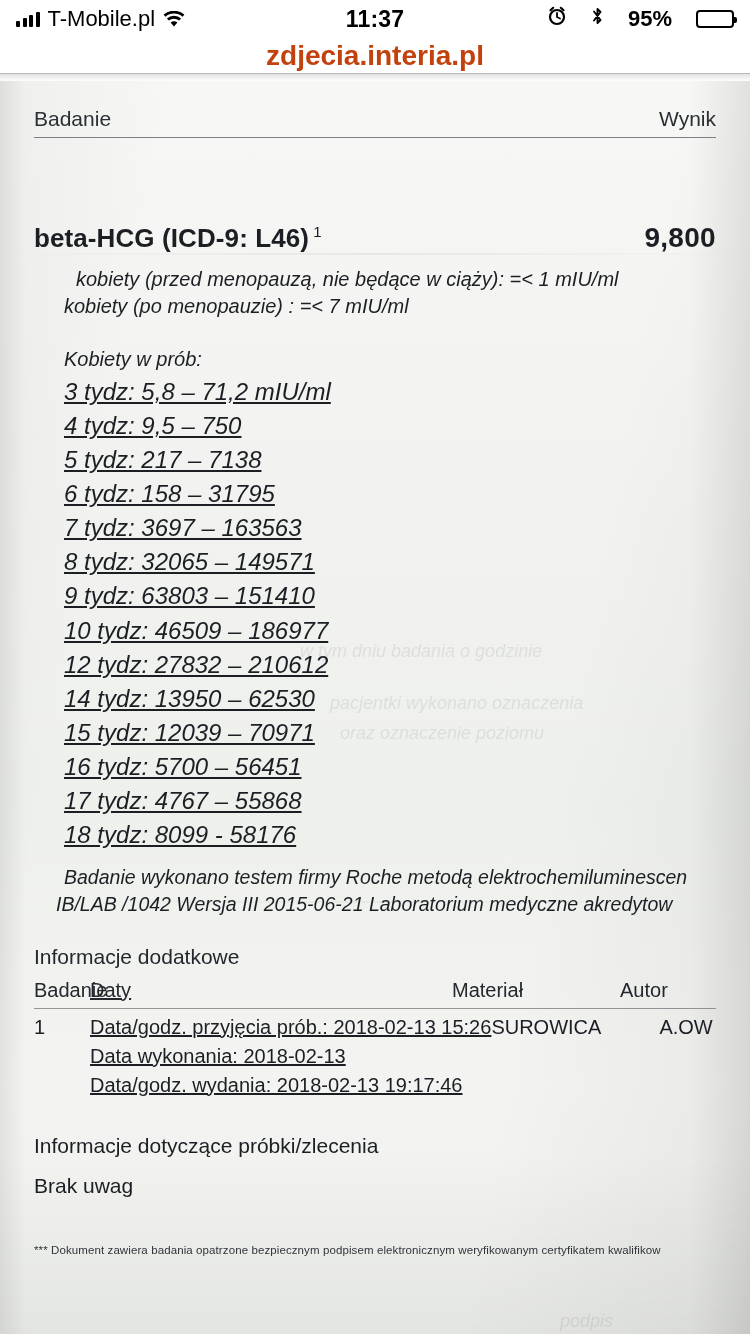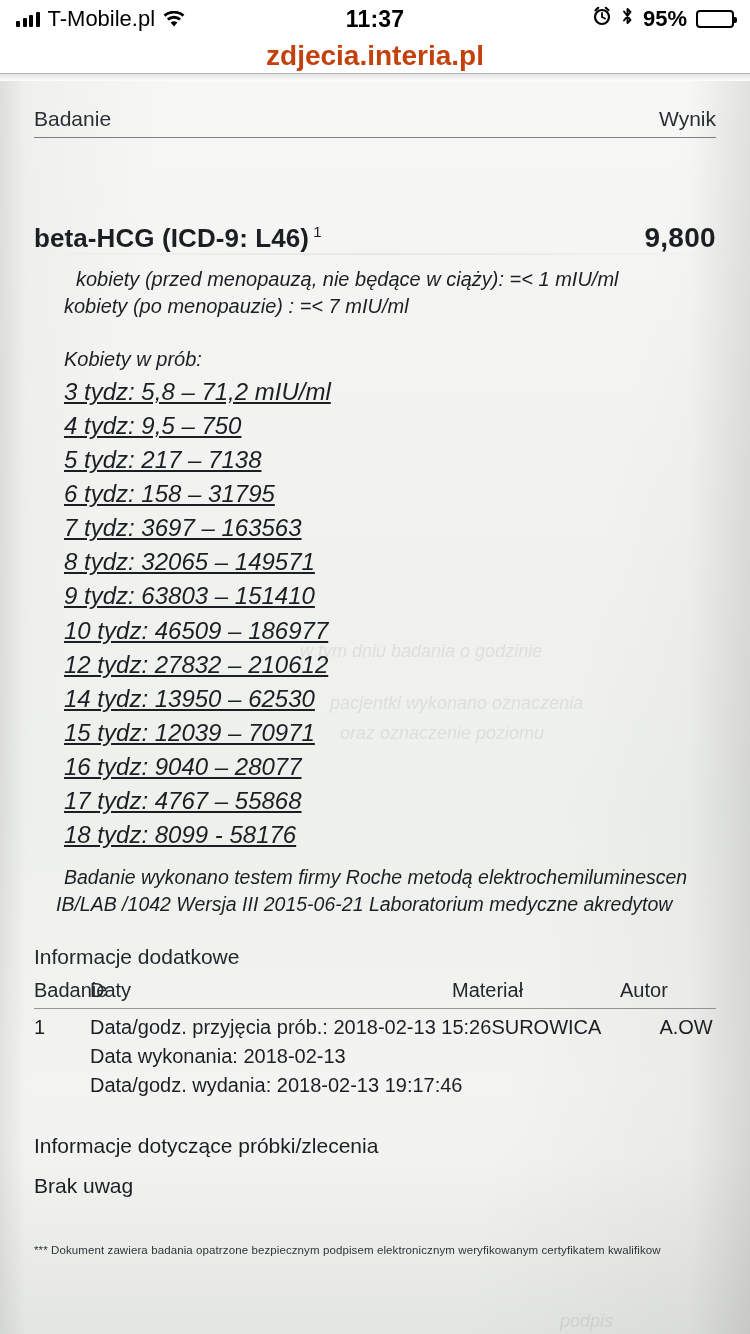--- a/index.html
+++ b/index.html
@@ -29,21 +29,21 @@
     font-weight: 600;
     color: #000;
   }
   .sb-left { display: flex; align-items: center; gap: 8px; flex: 0 0 auto; justify-content: space-between; }
   .sb-center {
     position: absolute; left: 0; right: 0; text-align: center;
     font-size: 23px; font-weight: 600; letter-spacing: 0.2px;
     pointer-events: none;
   }
   .sb-right {
-    margin-left: auto; display: flex; align-items: center; gap: 9px;
+    margin-left: auto; display: flex; align-items: center; gap: 24px;
     font-size: 22px; font-weight: 600; z-index: 2;
   }
   .signal { display: flex; align-items: flex-end; gap: 2.5px; height: 16px; }
   .signal i { display: block; width: 4px; background: #000; border-radius: 1px; }
   .signal i:nth-child(1) { height: 6px; }
   .signal i:nth-child(2) { height: 9px; }
   .signal i:nth-child(3) { height: 12px; }
   .signal i:nth-child(4) { height: 15px; }
   .carrier { font-size: 22px; font-weight: 500; }
   .wifi { width: 22px; height: 17px; position: relative; display:inline-block; }
@@ -121,21 +121,21 @@
   .method .l2 { margin-left: -8px; }
 
   .sec-title { margin-top: 26px; font-size: 21px; color: #23282e; }
 
   .tbl { margin-top: 6px; }
   .tbl-rule { height: 1px; background: #6a6e73; opacity: .7; }
   .tbl-head {
     display: flex; font-size: 20px; padding: 4px 0 6px 0; color: #23282e;
   }
   .c-num { width: 56px; flex: 0 0 56px; }
-  .c-dates { flex: 1 1 auto; }
+  .c-dates { flex: 1 1 auto; text-decoration: underline; }
   .c-mat { width: 168px; flex: 0 0 168px; }
   .c-auth { width: 96px; flex: 0 0 96px; }
   .tbl-body { display: flex; font-size: 20px; line-height: 1.45; padding-top: 4px; }
   .tbl-body .c-dates div { white-space: nowrap; }
 
   .sec-title2 { margin-top: 34px; font-size: 21px; }
   .brak { margin-top: 16px; font-size: 21px; }
 
   .footnote {
     margin-top: 46px; font-size: 11.5px; color: #2f343a; letter-spacing: .1px;
@@ -233,21 +233,21 @@
         <div>4 tydz: 9,5 – 750</div>
         <div>5 tydz: 217 – 7138</div>
         <div>6 tydz: 158 – 31795</div>
         <div>7 tydz: 3697 – 163563</div>
         <div>8 tydz: 32065 – 149571</div>
         <div>9 tydz: 63803 – 151410</div>
         <div>10 tydz: 46509 – 186977</div>
         <div>12 tydz: 27832 – 210612</div>
         <div>14 tydz: 13950 – 62530</div>
         <div>15 tydz: 12039 – 70971</div>
-        <div>16 tydz: 9040 – 28077</div>
+        <div>16 tydz: 5700 – 56451</div>
         <div>17 tydz: 4767 – 55868</div>
         <div>18 tydz: 8099 - 58176</div>
       </div>
 
       <div class="method">
         <div>Badanie wykonano testem firmy Roche metodą elektrochemiluminescen</div>
         <div class="l2">IB/LAB /1042 Wersja III 2015-06-21 Laboratorium medyczne akredytow</div>
       </div>
 
       <div class="sec-title">Informacje dodatkowe</div>

